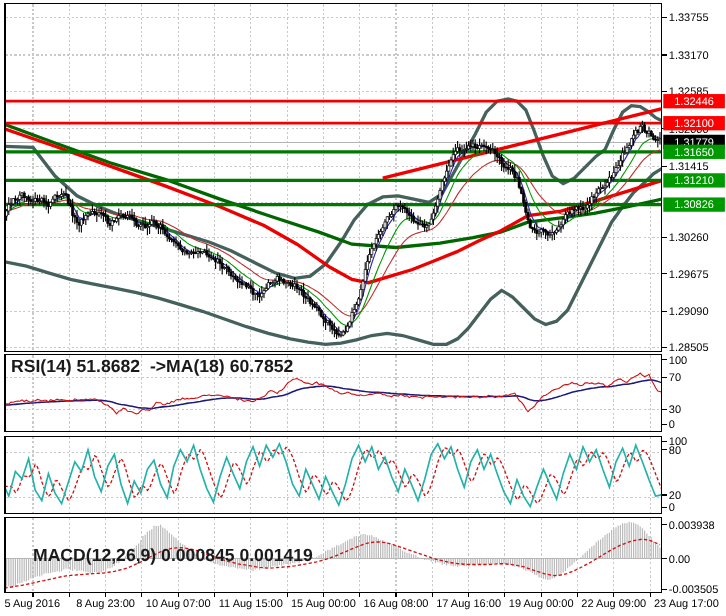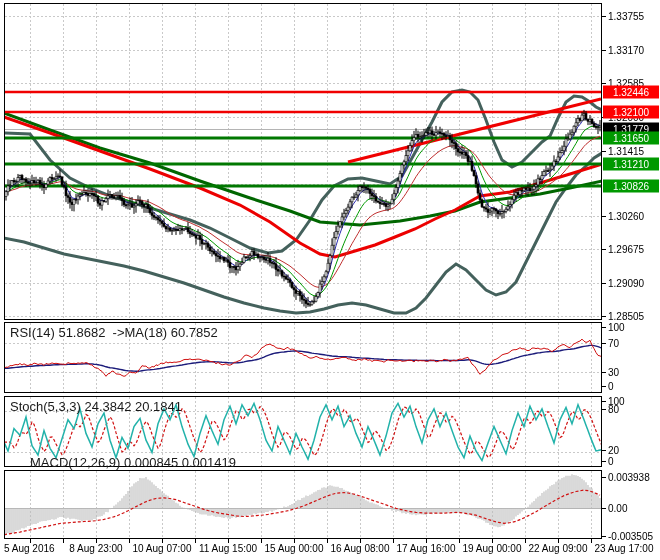--- a/index.html
+++ b/index.html
@@ -2,24 +2,24 @@
 <html><head>
 <meta charset="utf-8">
 <style>
   html,body{margin:0;padding:0;background:#ffffff;}
   #stage{position:relative;width:660px;height:560px;background:#ffffff;overflow:hidden;
          font-family:"Liberation Sans",sans-serif;}
   svg{position:absolute;left:0;top:0;}
   .ovl{position:absolute;color:#1a1a1a;white-space:pre;pointer-events:none;}
   .ttl{left:8px;top:5px;font-size:11px;font-weight:700;}
   .ttl .tri{font-size:8px;vertical-align:1px;margin-right:5px;}
-  .plab{font-size:13px;font-weight:400;}
+  .plab{font-size:16px;font-weight:700;}
   .rsi-lab{left:10px;top:325px;}
   .sto-lab{left:10px;top:399px;}
-  .mac-lab{left:10px;top:455px;padding-left:20px;}
+  .mac-lab{left:10px;top:497px;padding-left:20px;}
 </style>
 </head>
 <body>
 
 <div id="stage">
   <svg id="chart" width="660" height="560">
       <defs>
         <clipPath id="clip-main">
           <rect x="5" y="4" width="596" height="315"></rect>
         </clipPath>
@@ -1136,15 +1136,14 @@
         <text x="360" y="552" font-size="10" font-family="&quot;Liberation Sans&quot;,sans-serif" fill="#000000" text-anchor="middle">16 Aug 08:00</text>
         <text x="426" y="552" font-size="10" font-family="&quot;Liberation Sans&quot;,sans-serif" fill="#000000" text-anchor="middle">17 Aug 16:00</text>
         <text x="492" y="552" font-size="10" font-family="&quot;Liberation Sans&quot;,sans-serif" fill="#000000" text-anchor="middle">19 Aug 00:00</text>
         <text x="558" y="552" font-size="10" font-family="&quot;Liberation Sans&quot;,sans-serif" fill="#000000" text-anchor="middle">22 Aug 09:00</text>
         <text x="624" y="552" font-size="10" font-family="&quot;Liberation Sans&quot;,sans-serif" fill="#000000" text-anchor="middle">23 Aug 17:00</text>
       </g>
     </svg>
 
 
   <div class="ovl plab rsi-lab">RSI(14) 51.8682  -&gt;MA(18) 60.7852</div>
-  <div class="ovl plab sto-lab">Stoch(5,3,3) 24.3842 20.1841</div>
   <div class="ovl plab mac-lab">MACD(12,26,9) 0.000845 0.001419</div>
 </div>
 
 </body></html>

